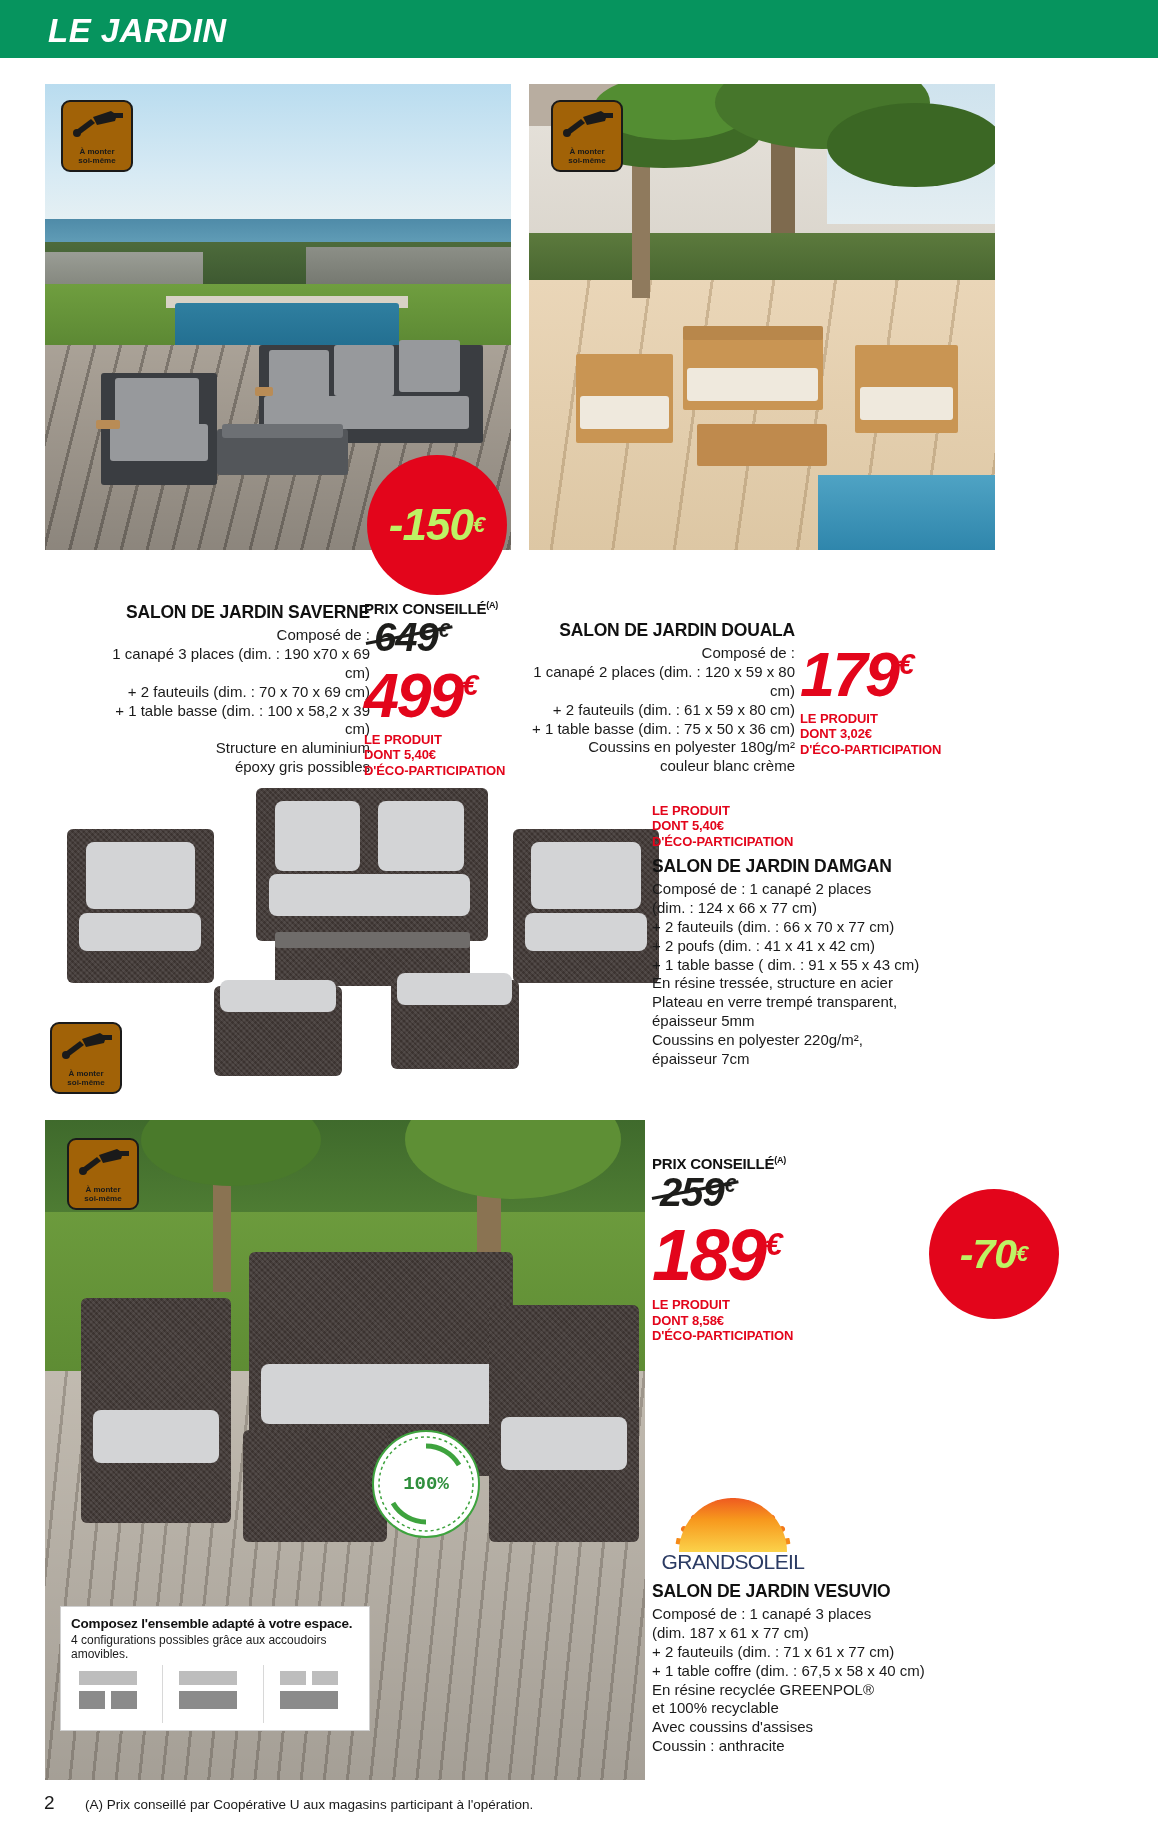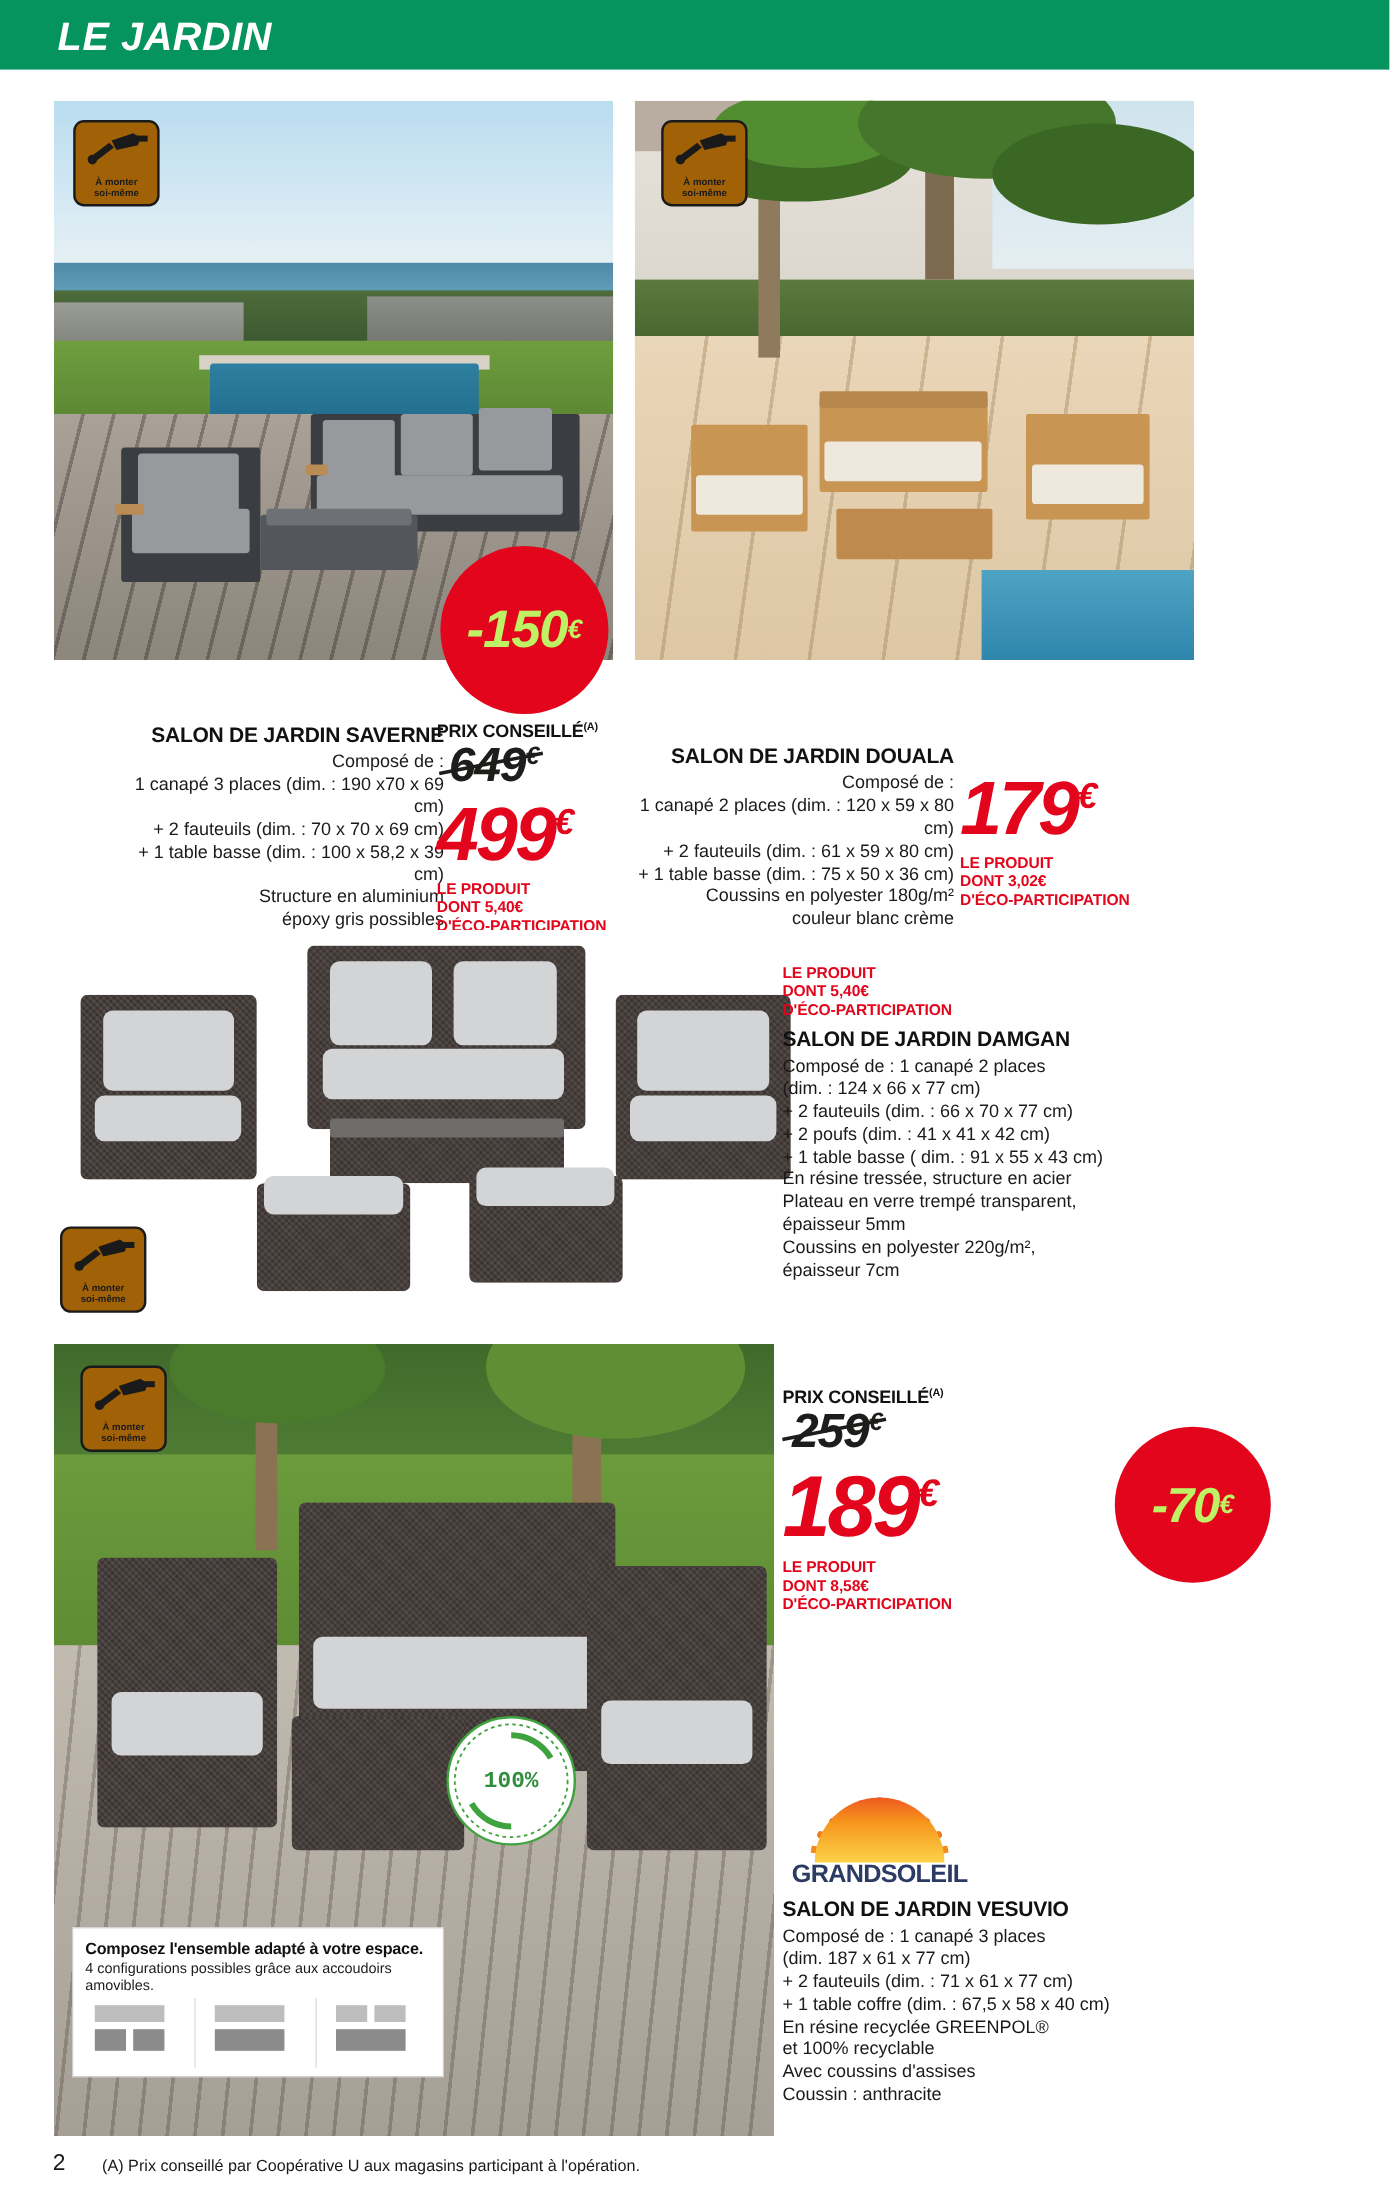--- a/index.html
+++ b/index.html
@@ -165,21 +165,21 @@
   }
   #badge100 .txt{
     position:absolute; inset:0; display:flex; align-items:center;
     justify-content:center; font-size:19px; font-weight:bold; color:#2f8f3c;font-family:Liberation Mono, monospace;
   }
 
   
   #grandsoleil{ position:absolute; left:653px; top:1498px; width:160px; height:76px; }
   #grandsoleil .gname{
     position:absolute; left:0; bottom:0; width:160px; text-align:center;
-    font-size:21px; font-weight:bold; color:#2b3b63; letter-spacing:-.6px;
+    font-size:21px; font-weight:normal; color:#2b3b63; letter-spacing:-.6px;
   }
 
   
   #footer-page{ position:absolute; left:44px; top:1792px;
       font-size:19px; color:#1a1a1a; }
   #footer-note{ position:absolute; left:85px; top:1797px;
       font-size:13.5px; color:#1a1a1a; }
 </style>
 </head>
 <body>

